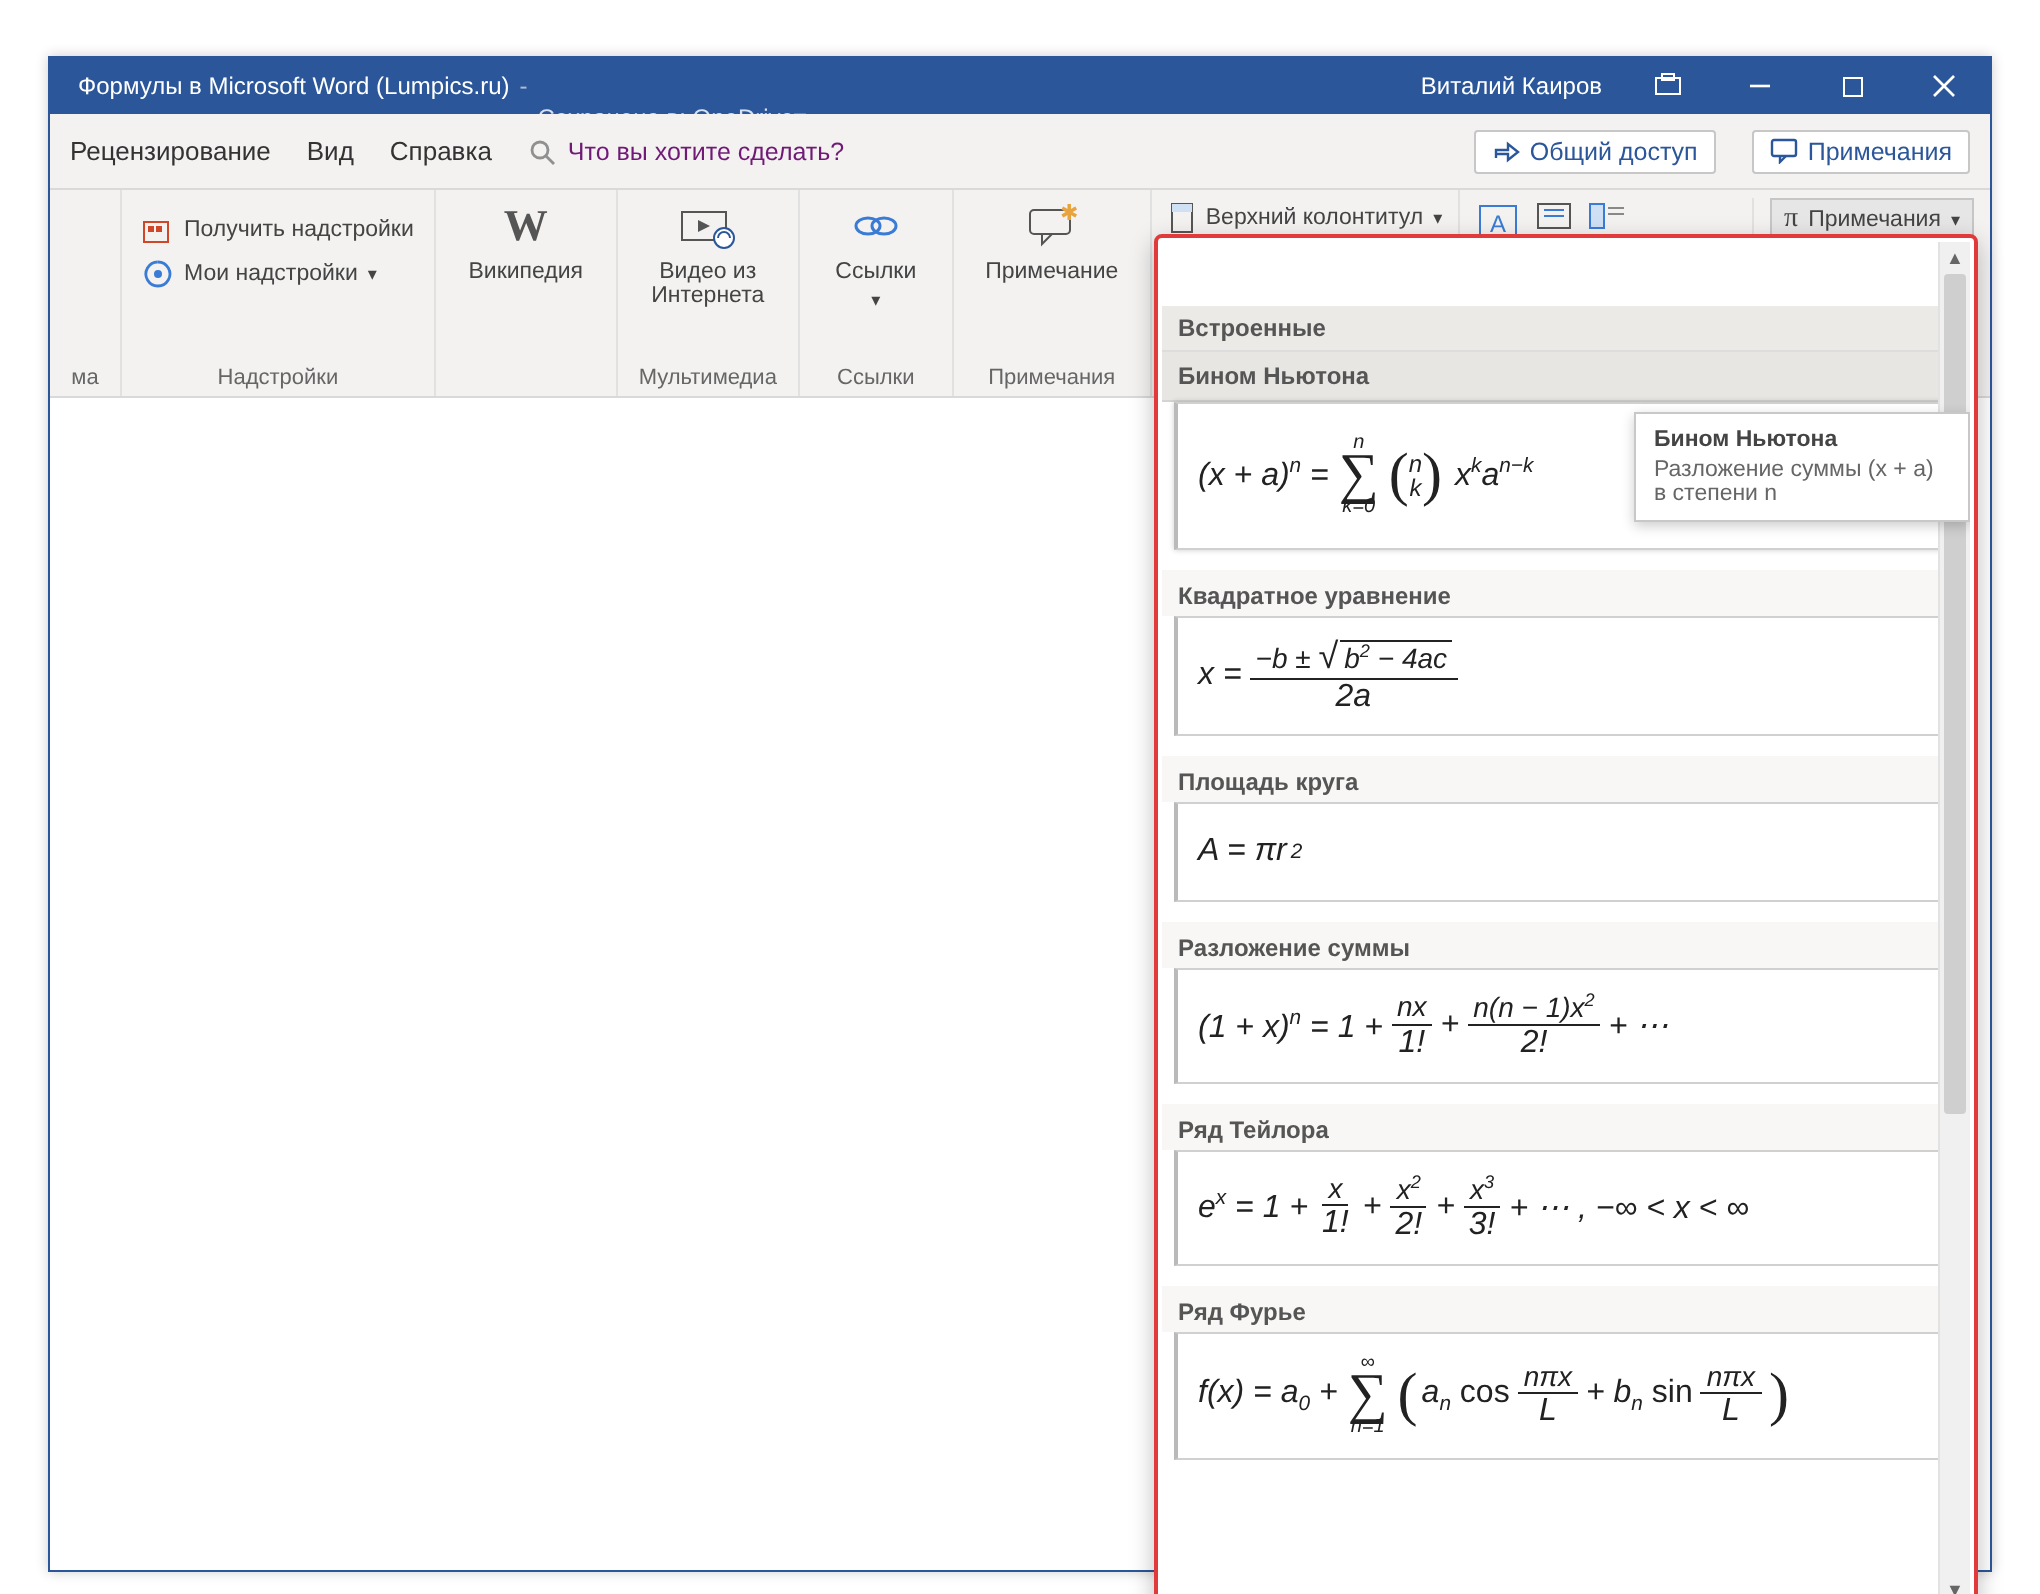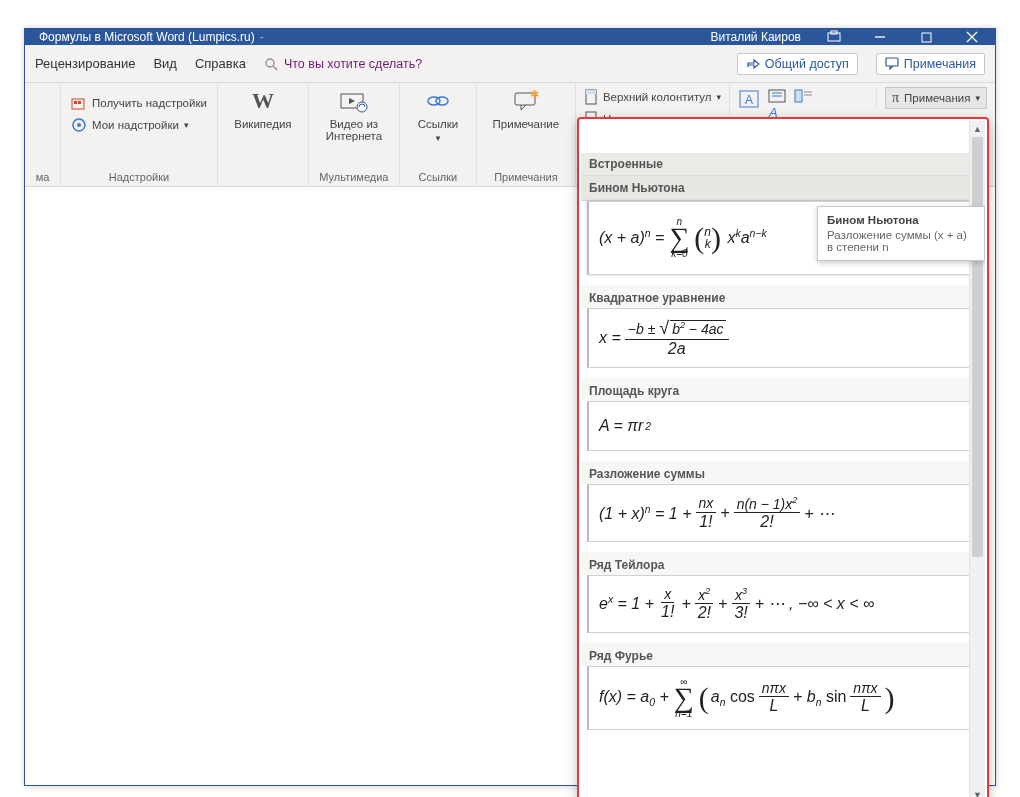--- a/index.html
+++ b/index.html
@@ -1,18 +1,18 @@
 <!DOCTYPE html>
 <html><head>
 <meta charset="utf-8">
 <style>
   * { box-sizing: border-box; margin: 0; padding: 0; font-family: "Segoe UI", Arial, sans-serif; }
   body { background: #fff; width: 1020px; height: 797px; overflow: hidden; position: relative; }
   .window { position: absolute; left: 24px; top: 28px; width: 972px; height: 758px; border: 1px solid #2b579a; box-shadow: 0 0 6px rgba(0,0,0,.2); background: #fff; display: flex; flex-direction: column; }
-  .titlebar { height: 16px; background: #2b579a; color: #fff; display: flex; align-items: center; font-size: 12px; }
+  .titlebar { height: 28px; background: #2b579a; color: #fff; display: flex; align-items: center; font-size: 12px; }
   .titlebar .tleft { padding-left: 14px; display: flex; align-items: center; gap: 5px; }
   .titlebar .tcenter { flex: 1; }
   .titlebar .user { padding: 0 10px; font-size: 12px; }
   .winbtns { display: flex; }
   .winbtn { width: 46px; height: 28px; display: flex; align-items: center; justify-content: center; color: #fff; font-size: 12px; }
   .savechip { display: inline-flex; align-items: center; gap: 0; font-size: 12px; color: #d4e2f4; margin-top: 32px; }
   .tabsrow { height: 38px; background: #f3f2f1; border-bottom: 1px solid #d9d9d9; display: flex; align-items: center; padding: 0 10px; gap: 18px; font-size: 13px; color: #333; }
   .tabsrow .tab { cursor: default; }
   .searchbox { display: flex; align-items: center; gap: 6px; color: #701a75; font-size: 12.5px; }
   .tabsrow .spacer { flex: 1; }

